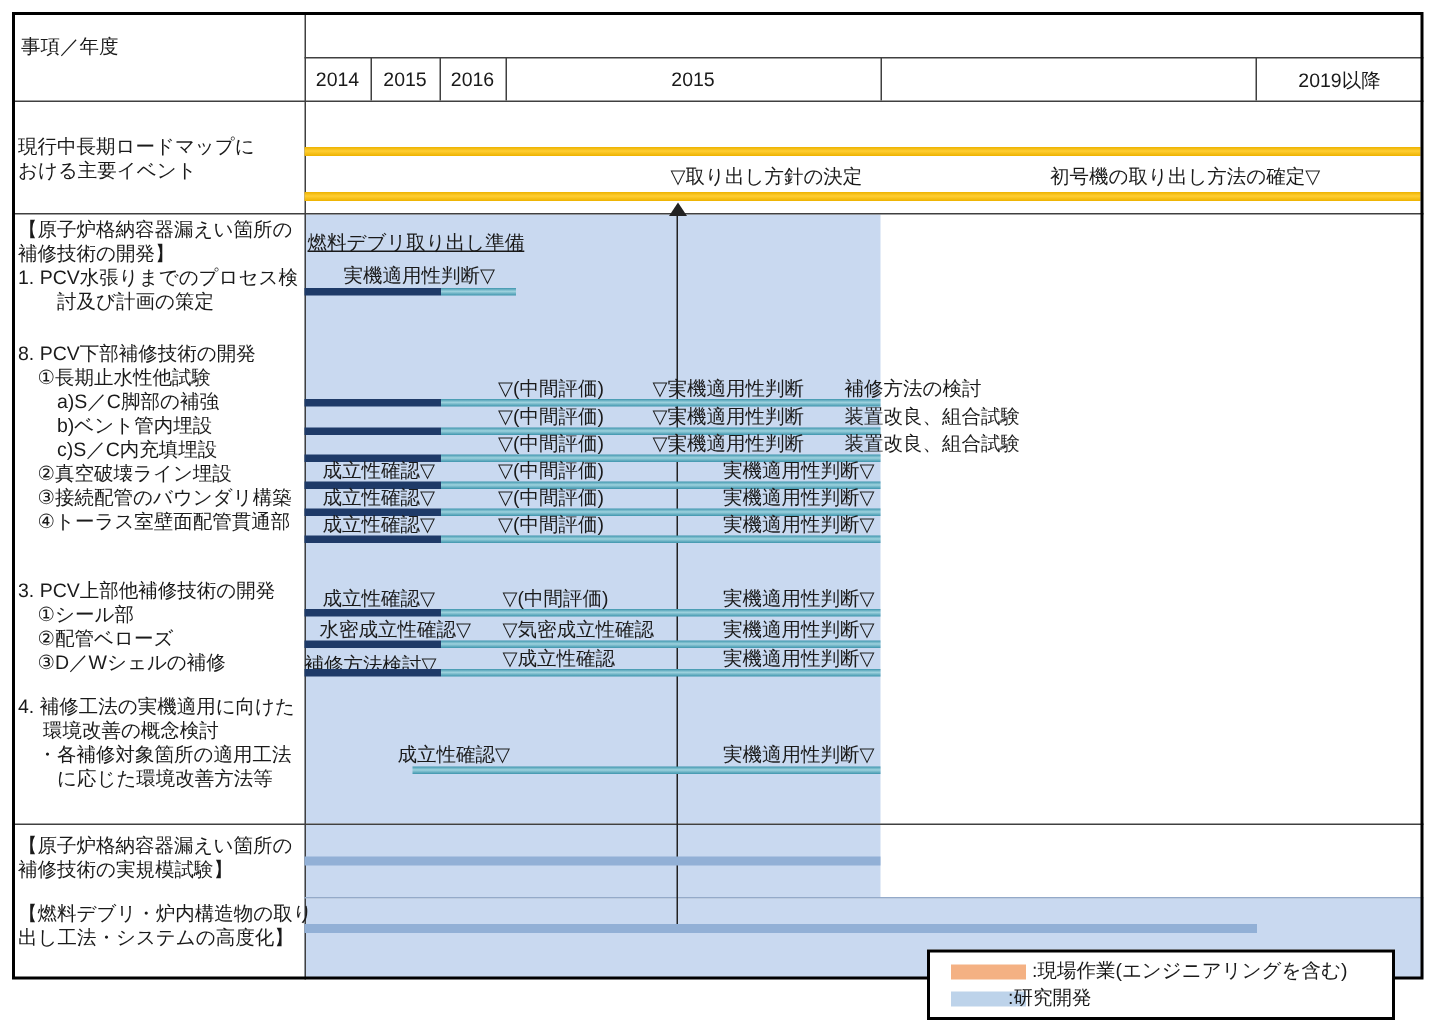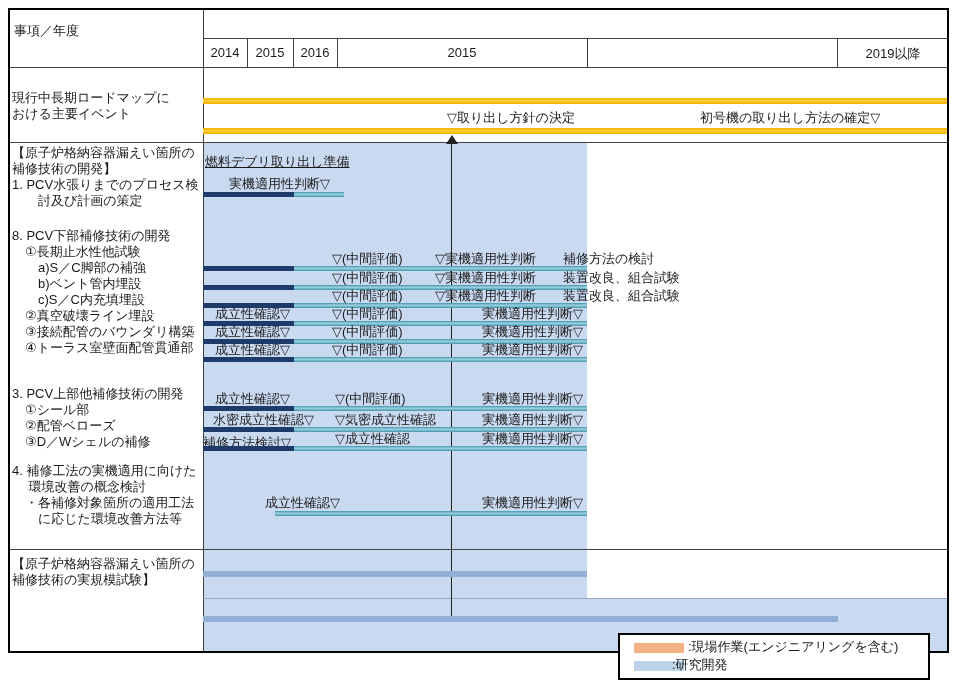--- a/index.html
+++ b/index.html
@@ -139,20 +139,22 @@
   <div class="blk" style="left:12px;top:374px;margin-top:12px;">3. PCV上部他補修技術の開発
 　①シール部
 　②配管ベローズ
 　③D／Wシェルの補修</div>
   <div class="blk" style="left:12px;top:463px;">4. 補修工法の実機適用に向けた
 　 環境改善の概念検討
 　・各補修対象箇所の適用工法
 　　に応じた環境改善方法等</div>
   <div class="blk" style="left:12px;top:556px;">【原子炉格納容器漏えい箇所の
 補修技術の実規模試験】</div>
+  <div class="blk" style="left:12px;top:601px;">【燃料デブリ・炉内構造物の取り
+出し工法・システムの高度化】</div>
 
   <div style="position:absolute;left:8px;top:8px;width:941px;height:645px;border:2px solid #000;box-sizing:border-box;"></div>
 
   <div style="position:absolute;left:618px;top:633px;width:312px;height:47px;background:#fff;border:2px solid #000;box-sizing:border-box;">
     <div style="position:absolute;left:14px;top:8px;width:50px;height:10px;background:#f4b183;"></div>
     <div class="txt" style="left:68px;top:5px;">:現場作業(エンジニアリングを含む)</div>
     <div style="position:absolute;left:14px;top:26px;width:50px;height:10px;background:#bdd3ea;"></div>
     <div class="txt" style="left:52px;top:23px;">:研究開発</div>
   </div>
 

